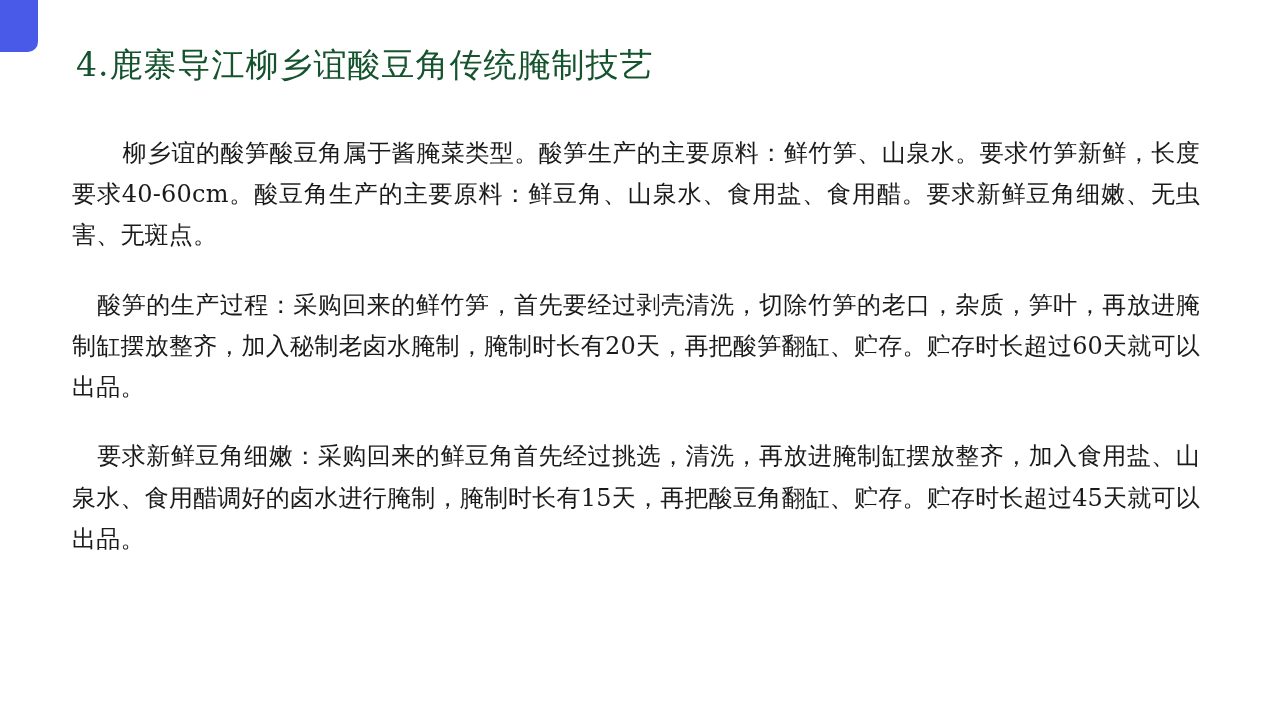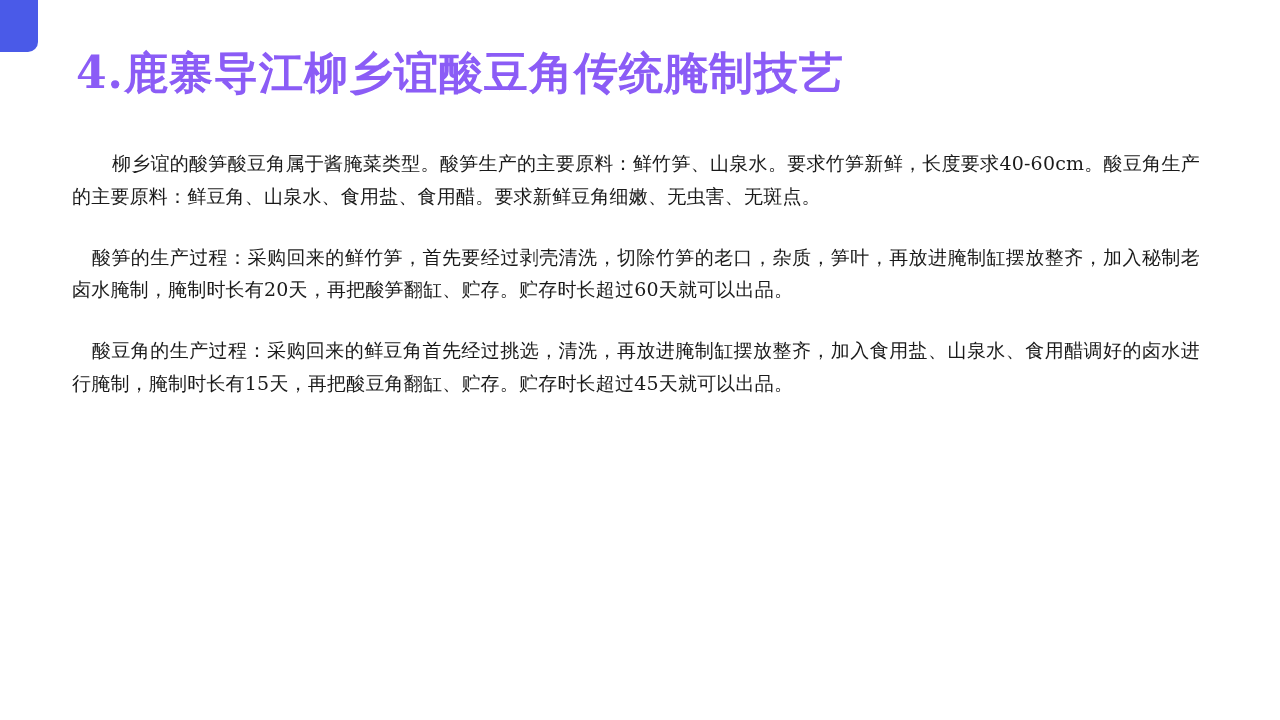--- a/index.html
+++ b/index.html
@@ -30,35 +30,35 @@
     border-bottom-right-radius: 10px;
   }
   .content {
     position: absolute;
     left: 72px;
     top: 44px;
     width: 1136px;
   }
   .page-title {
     font-family: "DejaVu Serif", "Liberation Serif", serif;
-    font-size: 44px;
+    font-size: 33px;
     line-height: 1.3;
-    color: #8b5cf6;
-    font-weight: bold;
+    color: #14532d;
+    font-weight: normal;
     letter-spacing: 1px;
     margin: 0 0 0 4px;
     white-space: nowrap;
   }
   .body-block {
     margin-top: 46px;
     width: 1128px;
   }
   p.para {
     font-family: "DejaVu Serif", "Liberation Serif", serif;
-    font-size: 19px;
+    font-size: 24px;
     line-height: 1.72;
     color: #1a1a1a;
     margin: 0 0 14px 0;
     text-align: justify;
     text-justify: inter-ideograph;
     letter-spacing: 0.2px;
   }
   p.para.first {
     text-indent: 2.1em;
   }
@@ -74,18 +74,18 @@
 
   <div class="accent-bar" style="background: rgb(74, 90, 232);"></div>
 
   <div class="content">
 
     <h1 class="page-title">4.鹿寨导江柳乡谊酸豆角传统腌制技艺</h1>
 
     <div class="body-block">
       <p class="para first">柳乡谊的酸笋酸豆角属于酱腌菜类型。酸笋生产的主要原料：鲜竹笋、山泉水。要求竹笋新鲜，长度要求40-60cm。酸豆角生产的主要原料：鲜豆角、山泉水、食用盐、食用醋。要求新鲜豆角细嫩、无虫害、无斑点。</p>
       <p class="para indent">酸笋的生产过程：采购回来的鲜竹笋，首先要经过剥壳清洗，切除竹笋的老口，杂质，笋叶，再放进腌制缸摆放整齐，加入秘制老卤水腌制，腌制时长有20天，再把酸笋翻缸、贮存。贮存时长超过60天就可以出品。</p>
-      <p class="para indent">酸豆角的生产过程：采购回来的鲜豆角首先经过挑选，清洗，再放进腌制缸摆放整齐，加入食用盐、山泉水、食用醋调好的卤水进行腌制，腌制时长有15天，再把酸豆角翻缸、贮存。贮存时长超过45天就可以出品。</p>
+      <p class="para indent">要求新鲜豆角细嫩：采购回来的鲜豆角首先经过挑选，清洗，再放进腌制缸摆放整齐，加入食用盐、山泉水、食用醋调好的卤水进行腌制，腌制时长有15天，再把酸豆角翻缸、贮存。贮存时长超过45天就可以出品。</p>
     </div>
 
   </div>
 
 </div>
 
 </body></html>

